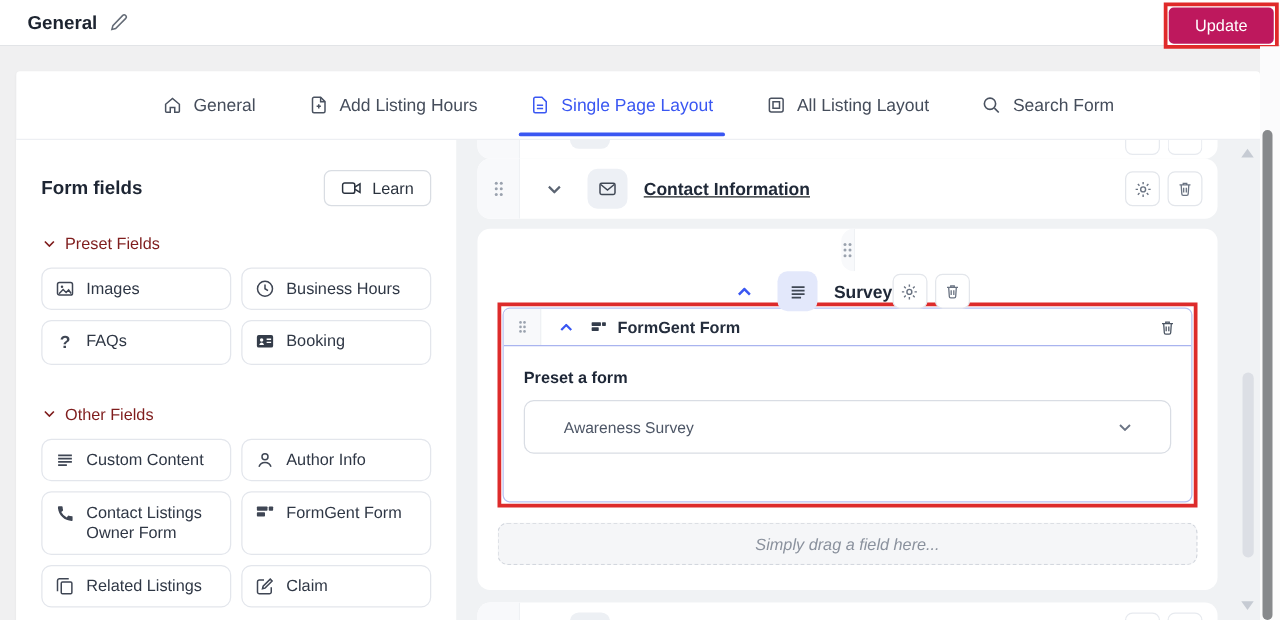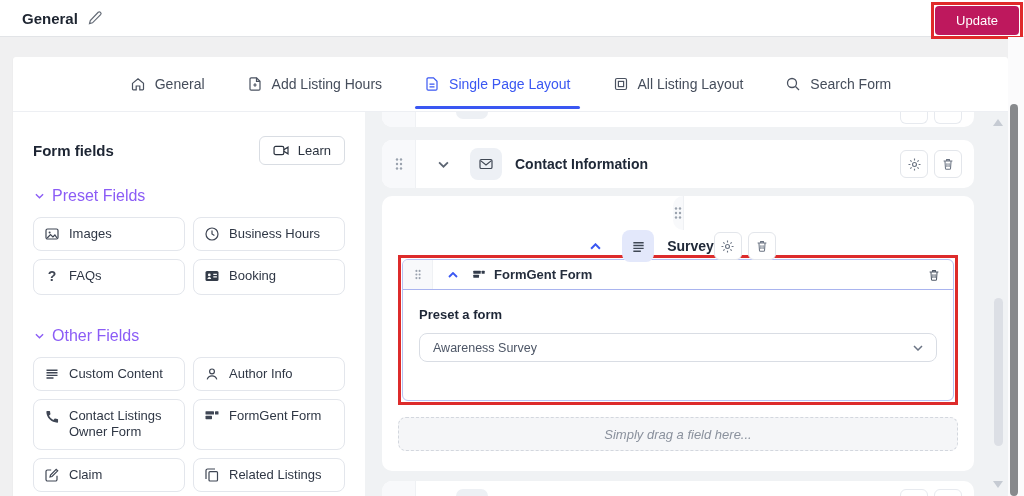--- a/index.html
+++ b/index.html
@@ -37,21 +37,21 @@
 
   .panel-body{ flex:1; display:flex; min-height:0; }
 
   
   .sidebar{ flex:0 0 352px; background:#fff; padding:24px 20px 0 20px; }
   .sb-head{ display:flex; align-items:center; justify-content:space-between; }
   .sb-title{ font-size:15px; font-weight:bold; color:#1d2533; }
   .learn-btn{ display:flex; align-items:center; gap:8px; border:1px solid #d9dde3; background:#fff;
     border-radius:6px; padding:6px 13px; font-size:13px; font-family:inherit; color:#2a323e; cursor:pointer; }
   .sec-label{ display:flex; align-items:center; gap:8px; margin:22px 0 12px 2px;
-    font-size:16px; color:#8b5cf6; cursor:pointer; }
+    font-size:13px; color:#7f1d1d; cursor:pointer; }
   .sec-label.other{ margin-top:32px; }
   .field-grid{ display:grid; grid-template-columns:1fr 1fr; gap:8px; }
   .field-card{ border:1px solid #e3e6ec; border-radius:8px; background:#fff; min-height:34px;
     padding:8px 10px; display:flex; align-items:flex-start; gap:9px; font-size:13px;
     color:#2f3745; line-height:1.25; cursor:grab; }
   .field-card .f-ic{ color:#3f4654; flex:0 0 auto; margin-top:0px; }
   .q-glyph{ font-weight:bold; font-size:14px; color:#3f4654; width:16px; text-align:center; }
 
   
   .builder{ flex:1; position:relative; background:#f0f2f4; overflow:hidden; }
@@ -59,21 +59,21 @@
 
   .partial-top{ position:relative; height:15px; background:#fff; border-radius:0 0 10px 10px; }
   .partial-top .pstrip{ position:absolute; left:0; top:0; bottom:0; width:34px;
     background:#f8f9fb; border-right:1px solid #eff1f4; border-radius:0 0 0 10px; }
   .partial-top .picon{ position:absolute; left:74px; top:0; width:32px; height:7px;
     background:#edf0f4; border-radius:0 0 7px 7px; }
   .ghost-btn-b{ position:absolute; top:0; width:28px; height:12px; background:#fff;
     border:1px solid #e7eaef; border-top:none; border-radius:0 0 6px 6px; }
 
   .row-card{ background:#fff; border-radius:10px; display:flex; align-items:stretch; }
-  .row-card.contact{ margin-top:13px; height:48px; }
+  .row-card.contact{ height:48px;text-decoration:underline; }
   .strip{ flex:0 0 34px; background:#f8f9fb; border-right:1px solid #eff1f4;
     border-radius:10px 0 0 10px; display:flex; align-items:center; justify-content:center;
     color:#9aa2ae; cursor:grab; }
   .row-main{ flex:1; display:flex; align-items:center; padding:0 12px 0 20px; min-width:0; }
   .chev-btn{ background:none; border:none; padding:2px; cursor:pointer; color:#5b6472; display:flex; }
   .chev-btn.blue{ color:#3a57f2; }
   .icon-box{ width:32px; height:32px; border-radius:8px; background:#edf0f5; margin-left:19px;
     display:flex; align-items:center; justify-content:center; color:#3f4754; }
   .icon-box.indigo{ background:#e3e8fb; }
   .row-label{ margin-left:13px; font-size:14px; font-weight:bold; color:#202938; }
@@ -88,22 +88,22 @@
 
   .red-box{ margin:11px 16px 0; border:3px solid #dd2b2b; padding:1px; }
   .fg-card{ background:#fff; border:1px solid #b7c1f3; border-radius:6px; overflow:hidden; }
   .fg-head{ height:30px; display:flex; align-items:center; border-bottom:1px solid #a9b4ef; }
   .fg-strip{ align-self:stretch; flex:0 0 30px; background:#f8f9fb; border-right:1px solid #eff1f4;
     display:flex; align-items:center; justify-content:center; color:#9aa2ae; cursor:grab; }
   .fg-title{ margin-left:8px; font-size:13px; font-weight:bold; color:#252e3d; }
   .fg-trash{ background:none; border:none; color:#4d5765; margin-right:12px; cursor:pointer; display:flex; }
   .fg-body{ padding:17px 16px 38px; }
   .select-label{ font-size:13px; font-weight:bold; color:#1d2636; }
-  .select-box{ margin-top:11px; height:29px; border:1px solid #d9dde4; border-radius:8px;
-    display:flex; align-items:center; padding:0 13px; font-size:12.5px; color:#4d5666;
+  .select-box{ margin-top:11px; height:43px; border:1px solid #d9dde4; border-radius:8px;
+    display:flex; align-items:center; padding:0 31px; font-size:12.5px; color:#4d5666;
     background:#fff; cursor:pointer; }
   .select-box .sel-sp{ flex:1; }
   .select-box .s-chev{ color:#6b7484; }
 
   .dropzone{ margin:12px 16px 0; height:34px; border:1px dashed #d3d7de; border-radius:8px;
     background:#f5f6f8; display:flex; align-items:center; justify-content:center;
     font-size:13px; font-style:italic; color:#8a919d; }
 
   .partial-bottom{ position:relative; margin-top:10px; height:40px; background:#fff; border-radius:10px; }
   .partial-bottom .pstrip{ position:absolute; left:0; top:0; bottom:0; width:34px;
@@ -294,34 +294,34 @@
                   <rect x="1.5" y="3.2" width="8.5" height="3.4" rx=".6"></rect>
                   <rect x="11" y="3.2" width="3.5" height="3.4" rx=".6"></rect>
                   <rect x="1.5" y="7.8" width="6.5" height="3.4" rx=".6"></rect>
                 </svg>
             </span>
             <span>FormGent Form</span>
           </div>
           <div class="field-card">
             <span class="f-ic">
               <svg width="16" height="16" viewBox="0 0 16 16" fill="none" stroke="currentColor" stroke-width="1.2">
+                  <rect x="5" y="4.6" width="8.5" height="9.4" rx="1"></rect>
+                  <path d="M11 2H3.6A1.6 1.6 0 0 0 2 3.6V12"></path>
+                </svg>
+            </span>
+            <span>Related Listings</span>
+          </div>
+          <div class="field-card">
+            <span class="f-ic">
+              <svg width="16" height="16" viewBox="0 0 16 16" fill="none" stroke="currentColor" stroke-width="1.2">
                   <path d="M7.2 3H3.5A1.5 1.5 0 0 0 2 4.5v8A1.5 1.5 0 0 0 3.5 14h8a1.5 1.5 0 0 0 1.5-1.5V8.8"></path>
                   <path d="M12.2 2.3l1.5 1.5L8 9.5l-2 .5.5-2z"></path>
                 </svg>
             </span>
             <span>Claim</span>
-          </div>
-          <div class="field-card">
-            <span class="f-ic">
-              <svg width="16" height="16" viewBox="0 0 16 16" fill="none" stroke="currentColor" stroke-width="1.2">
-                  <rect x="5" y="4.6" width="8.5" height="9.4" rx="1"></rect>
-                  <path d="M11 2H3.6A1.6 1.6 0 0 0 2 3.6V12"></path>
-                </svg>
-            </span>
-            <span>Related Listings</span>
           </div>
         </div>
       </div>
 
       <div class="builder">
         <div class="stack">
 
           <div class="partial-top">
             <div class="pstrip"></div>
             <div class="picon"></div>

